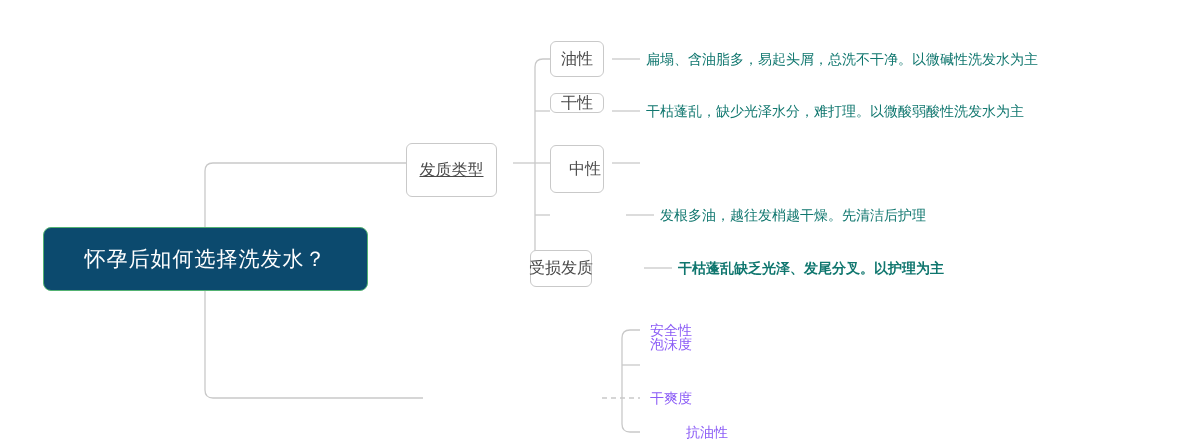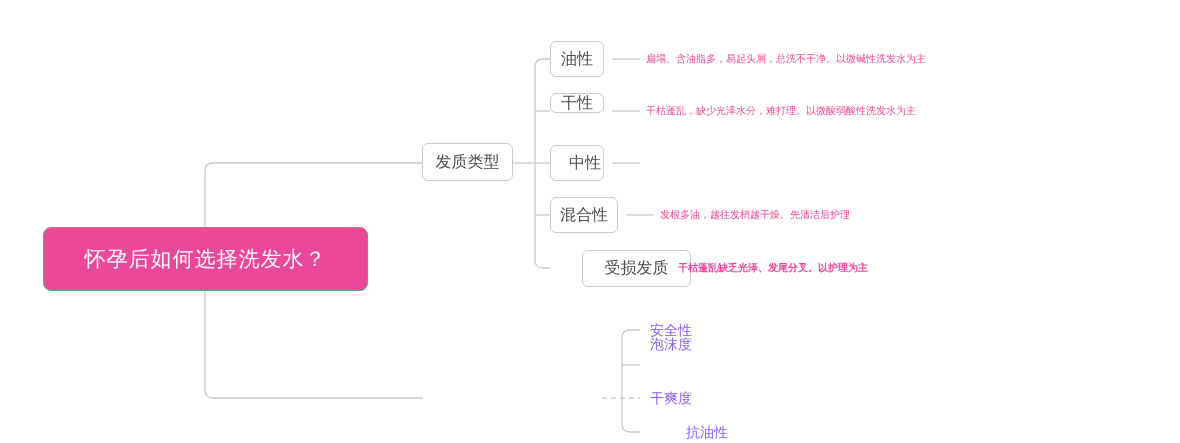--- a/index.html
+++ b/index.html
@@ -9,27 +9,27 @@
   }
   #connectors{position:absolute;left:0;top:0;width:1180px;height:443px;}
   .node{
     position:absolute;box-sizing:border-box;background:#fff;
     border:1px solid #c9c9c9;border-radius:6px;
     display:flex;align-items:center;justify-content:center;
     color:#4a4a4a;font-size:16px;white-space:nowrap;cursor:pointer;
   }
   .root-node{
     position:absolute;box-sizing:border-box;
-    background:#ec4899;border:1px solid #53b272;border-radius:8px;
+    background:#0c4a6e;border:1px solid #53b272;border-radius:8px;
     display:flex;align-items:center;justify-content:center;
     color:#ffffff;font-size:21px;letter-spacing:1px;white-space:nowrap;cursor:pointer;
   }
   .desc{
     position:absolute;height:20px;line-height:20px;
-    color:#ec4899;font-size:10px;white-space:nowrap;cursor:pointer;
+    color:#0f766e;font-size:14px;white-space:nowrap;cursor:pointer;
   }
   .principle{
     position:absolute;height:20px;line-height:20px;
     color:#8b5cf6;font-size:14px;white-space:nowrap;cursor:pointer;
   }
 </style>
 </head>
 <body>
 
 <div id="canvas">
@@ -61,44 +61,41 @@
       <path d="M622 365 H640"></path>
 
       <path d="M602 398 H640" stroke-dasharray="5 4"></path>
     </g>
   </svg>
 
   <div class="root-node" style="left:43px;top:227px;width:325px;height:64px;">
     <span>怀孕后如何选择洗发水？</span>
   </div>
 
-  <div class="node" style="left:422px;top:143px;width:91px;height:38px;">
+  <div class="node" style="left:406px;top:143px;width:91px;height:54px;text-decoration:underline;">
     <span>发质类型</span>
   </div>
 
   <div class="node" style="left:550px;top:41px;width:54px;height:36px;">
     <span>油性</span>
   </div>
   <div class="desc" style="left:646px;top:49px;">扁塌、含油脂多，易起头屑，总洗不干净。以微碱性洗发水为主</div>
 
   <div class="node" style="left:550px;top:93px;width:54px;height:20px;">
     <span>干性</span>
   </div>
   <div class="desc" style="left:646px;top:101px;">干枯蓬乱，缺少光泽水分，难打理。以微酸弱酸性洗发水为主</div>
 
-  <div class="node" style="left:550px;top:145px;width:54px;height:36px;padding-left:16px;">
+  <div class="node" style="left:550px;top:145px;width:54px;height:48px;padding-left:16px;">
     <span>中性</span>
   </div>
 
-  <div class="node" style="left:550px;top:197px;width:68px;height:36px;">
-    <span>混合性</span>
-  </div>
   <div class="desc" style="left:660px;top:205px;">发根多油，越往发梢越干燥。先清洁后护理</div>
 
-  <div class="node" style="left:582px;top:250px;width:109px;height:37px;">
+  <div class="node" style="left:530px;top:250px;width:62px;height:37px;">
     <span>受损发质</span>
   </div>
   <div class="desc" style="left:678px;top:258px;font-weight:bold;">干枯蓬乱缺乏光泽、发尾分叉。以护理为主</div>
 
 
   <div class="principle" style="left:650px;top:320px;">安全性</div>
   <div class="principle" style="left:650px;top:334px;">泡沫度</div>
   <div class="principle" style="left:650px;top:388px;">干爽度</div>
   <div class="principle" style="left:650px;top:422px;margin-left:36px;">抗油性</div>
 

